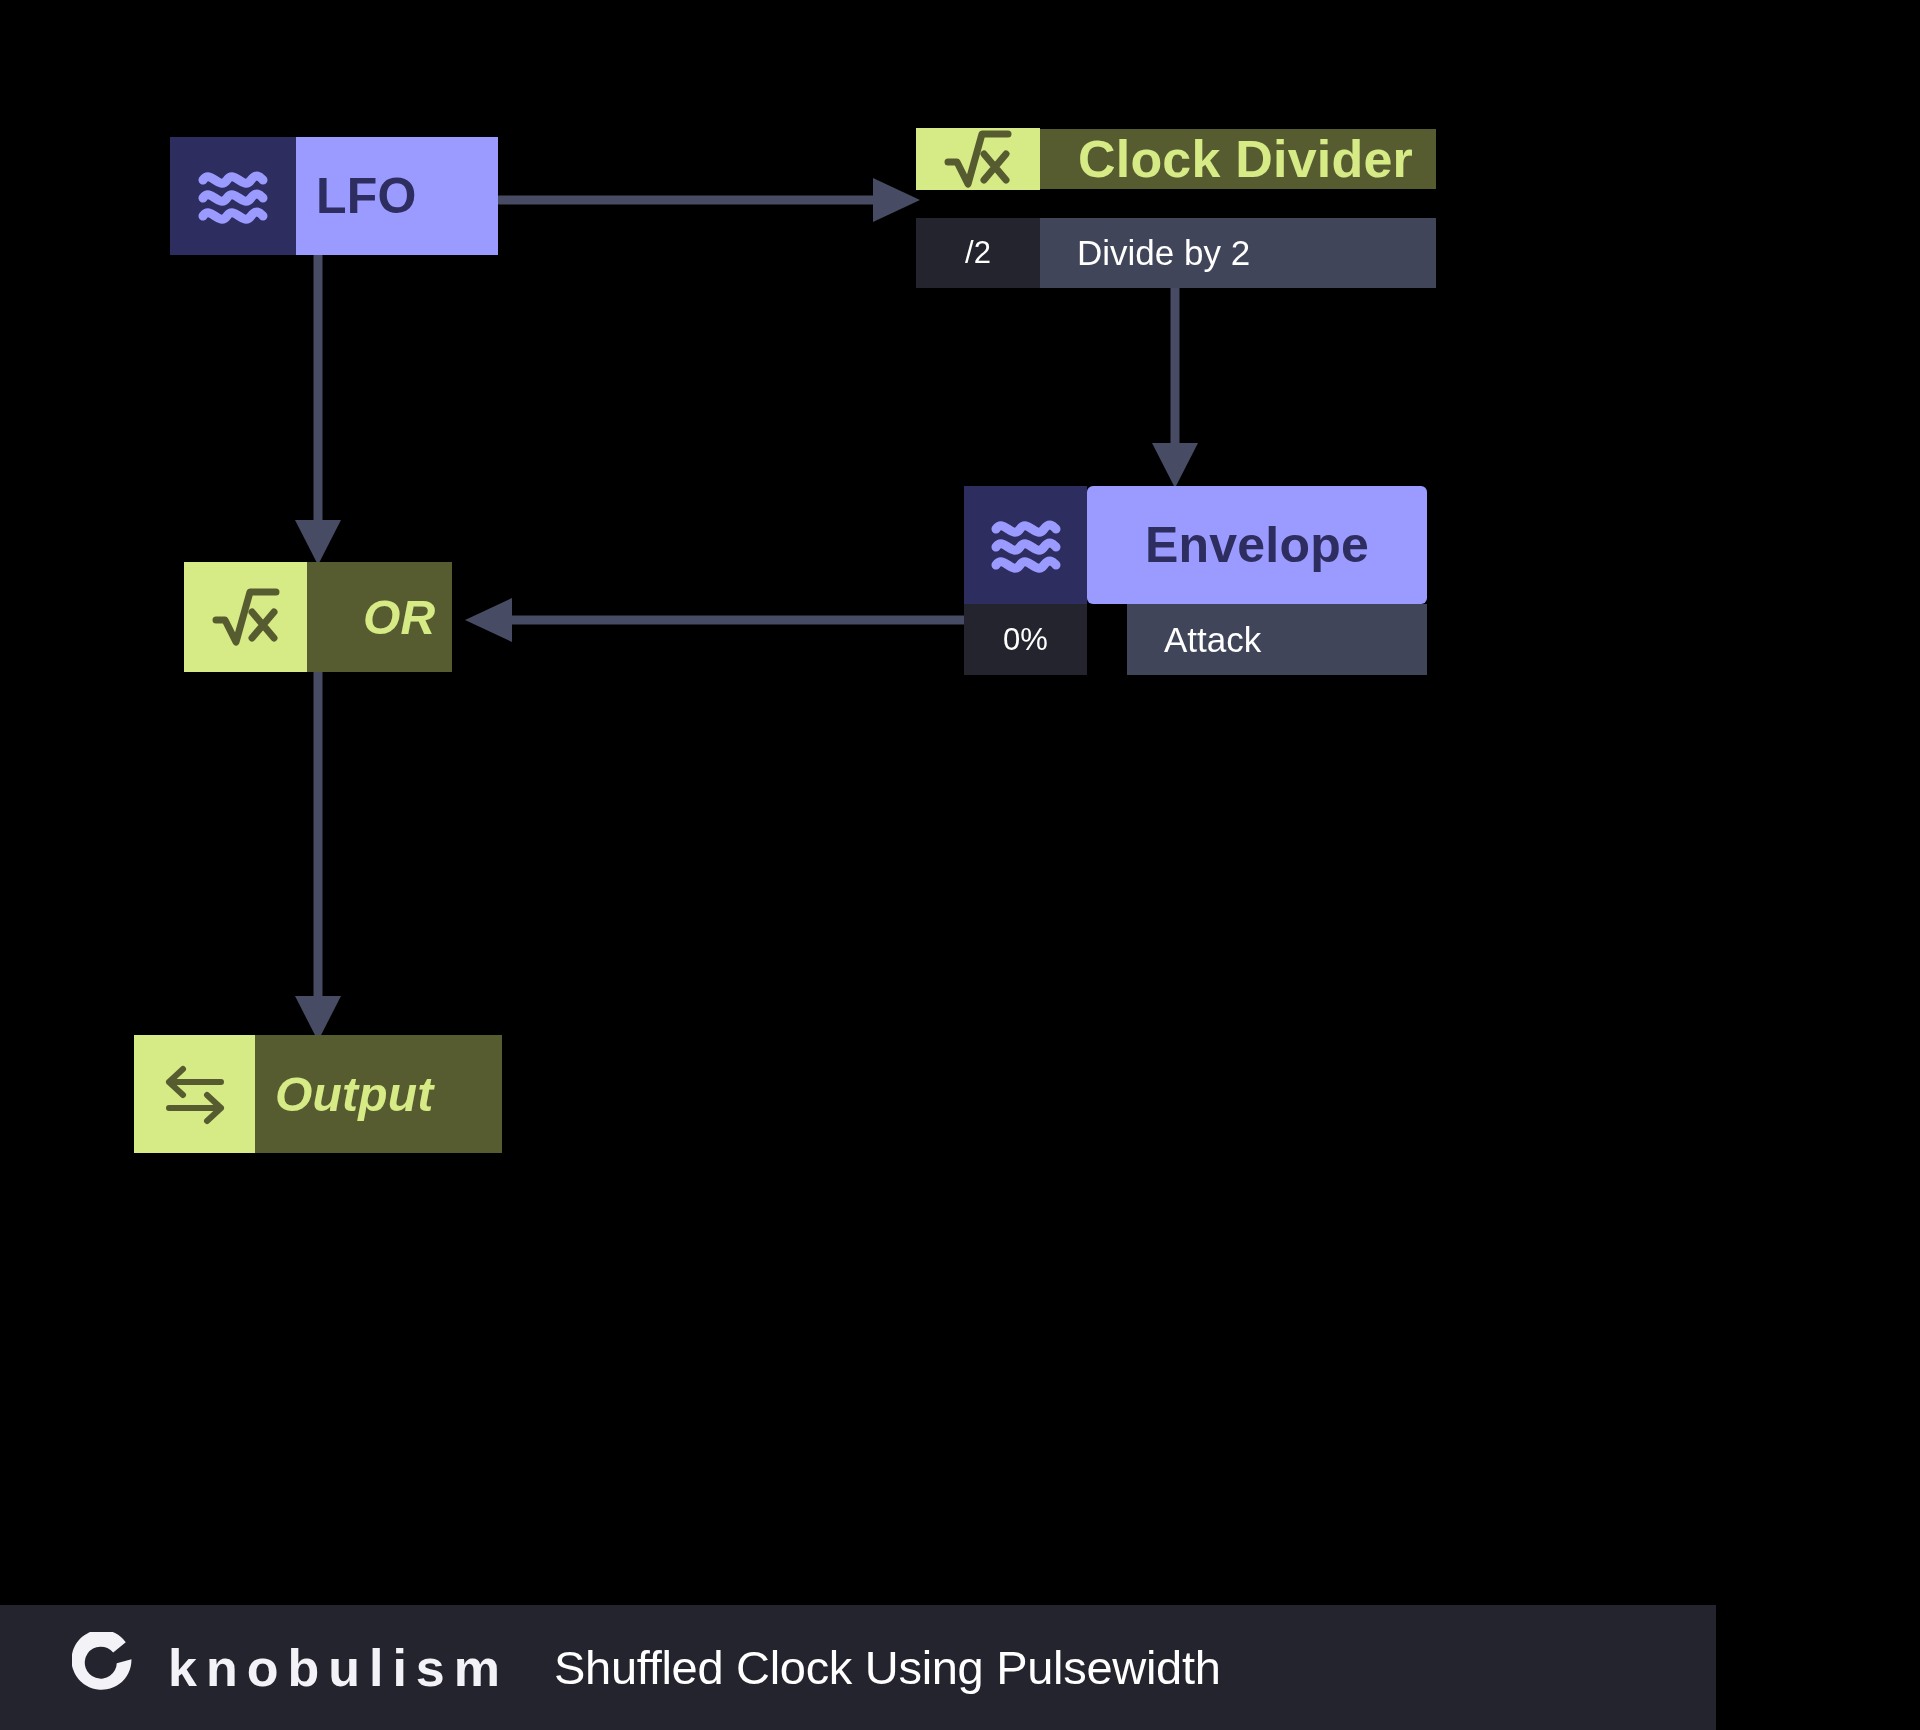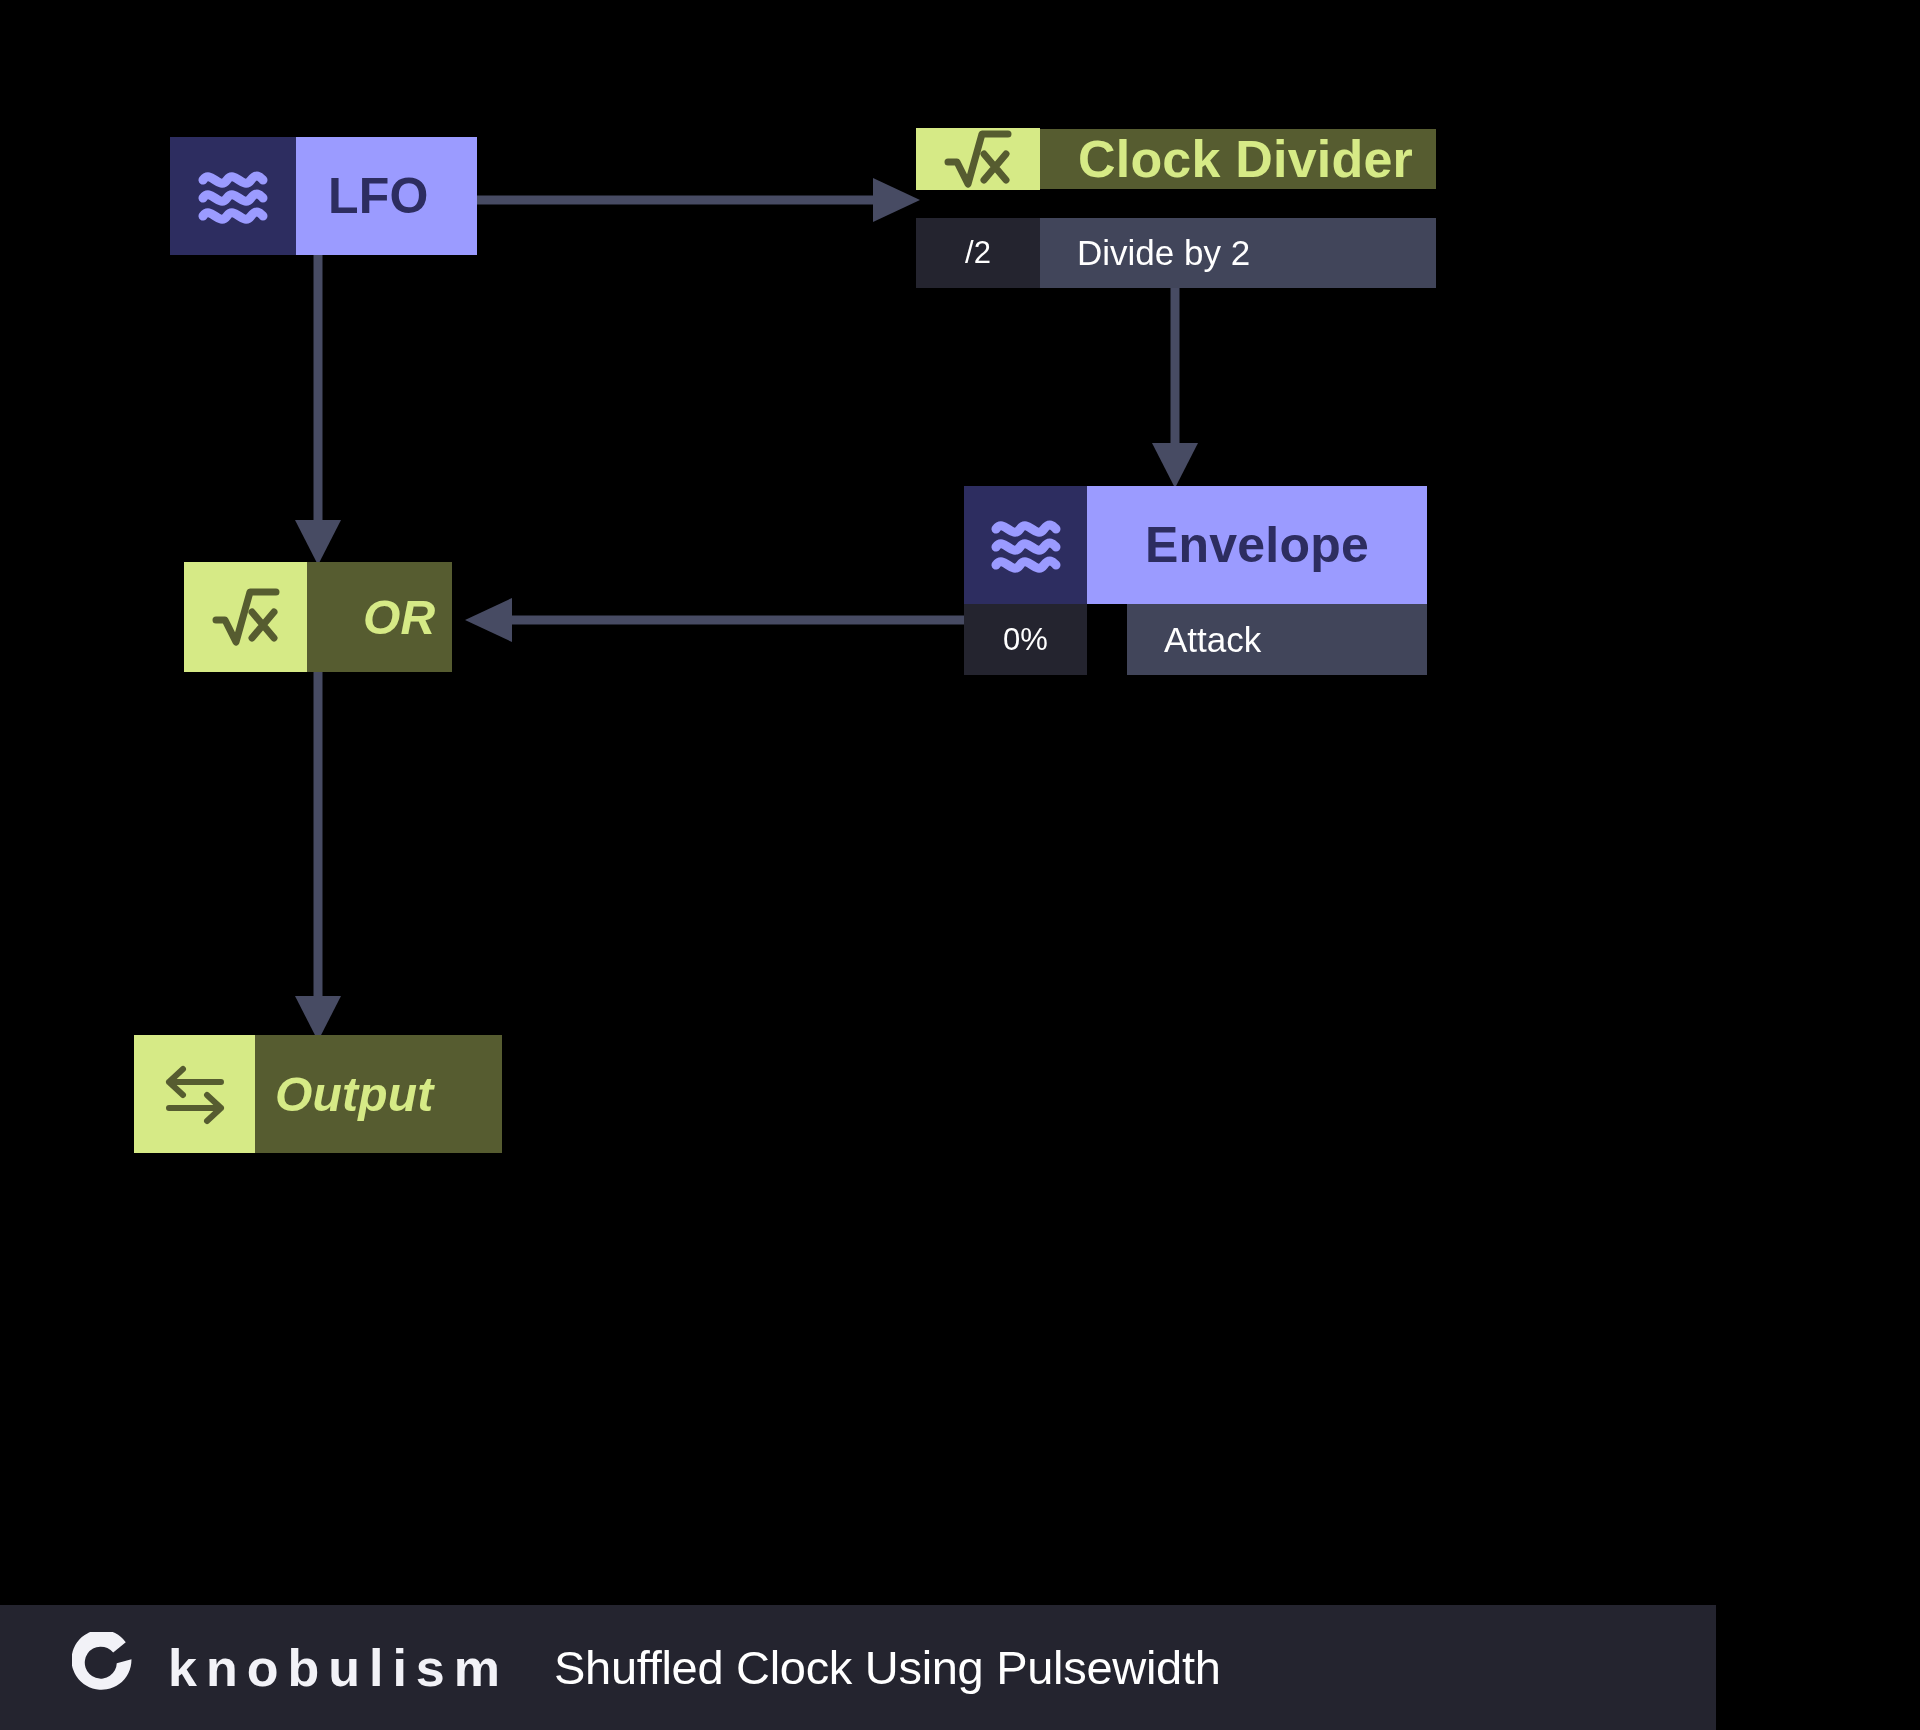--- a/index.html
+++ b/index.html
@@ -79,34 +79,34 @@
     flex: 1 1 auto;
     font-size: 35px;
     padding-left: 37px;
     box-sizing: border-box;
   }
 
   
   #node-lfo { left: 170px; top: 137px; }
   #node-lfo .node-header { height: 118px; }
   #node-lfo .node-icon { width: 126px; }
-  #node-lfo .node-title { width: 181px; font-size: 50px; padding-left: 32px; box-sizing: border-box; }
+  #node-lfo .node-title { width: 202px; font-size: 50px; padding-left: 20px; box-sizing: border-box; }
 
   #node-clockdivider { left: 916px; top: 99px; }
   #node-clockdivider .node-header { height: 119px; align-items: center; }
   #node-clockdivider .node-icon { width: 124px; }
   #node-clockdivider .node-title { width: 396px; font-size: 52px; padding-left: 38px; box-sizing: border-box; }
   #node-clockdivider .param-row { height: 70px; }
   #node-clockdivider .param-value { width: 124px; }
   #node-clockdivider .param-label { width: 396px; }
 
   #node-envelope { left: 964px; top: 486px; }
   #node-envelope .node-header { height: 118px; }
   #node-envelope .node-icon { width: 123px; }
-  #node-envelope .node-title { width: 300px; font-size: 50px; justify-content: center; }
+  #node-envelope .node-title { width: 300px; font-size: 50px; justify-content: center; border-radius: 6px; }
   #node-envelope .param-row { height: 71px; }
   #node-envelope .param-value { width: 123px; }
   #node-envelope .param-label { width: 300px; margin-left: 40px; }
 
   #node-or { left: 184px; top: 562px; }
   #node-or .node-header { height: 110px; }
   #node-or .node-icon { width: 123px; }
   #node-or .node-title { width: 145px; font-size: 48px; padding-left: 56px; box-sizing: border-box; font-style: italic; }
 
   #node-output { left: 134px; top: 1035px; }

